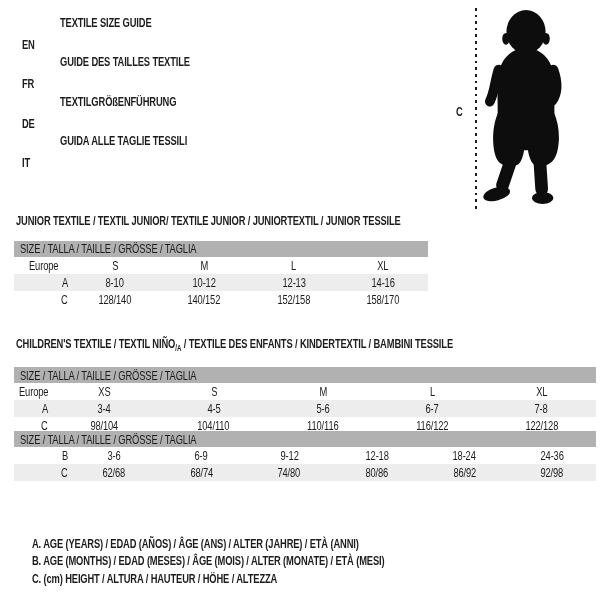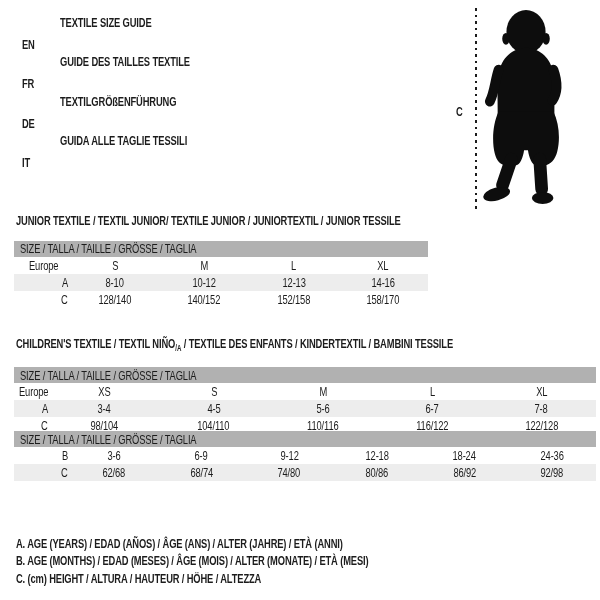--- a/index.html
+++ b/index.html
@@ -48,21 +48,21 @@
   .sec1 col.label-col{width:36px;}
   th,td{font-weight:400;font-size:13px;padding:0;vertical-align:middle;margin-top:20px;}
   thead th{background:var(--bar);text-align:left;height:16px;padding-left:6px;}
   tbody tr{height:17px;}
   tbody tr:nth-child(even){background:var(--stripe);}
   tbody th{text-align:right;padding-left:5px;font-weight:400;}
   tbody td{text-align:center;}
 
   
   .legend{position:absolute;left:16px;top:535px;}
-  .legend-line{font-size:13px;font-weight:bold;line-height:17.3px;}
+  .legend-line{font-size:13px;font-weight:bold;line-height:17.3px;margin-left:16px;}
 </style>
 </head>
 <body>
 
 <div class="lang-block">
   <div class="lang-row">
     <span class="lang-code"><span class="sq">EN</span></span>
     <span class="sq">TEXTILE SIZE GUIDE</span>
   </div>
   <div class="lang-row">

